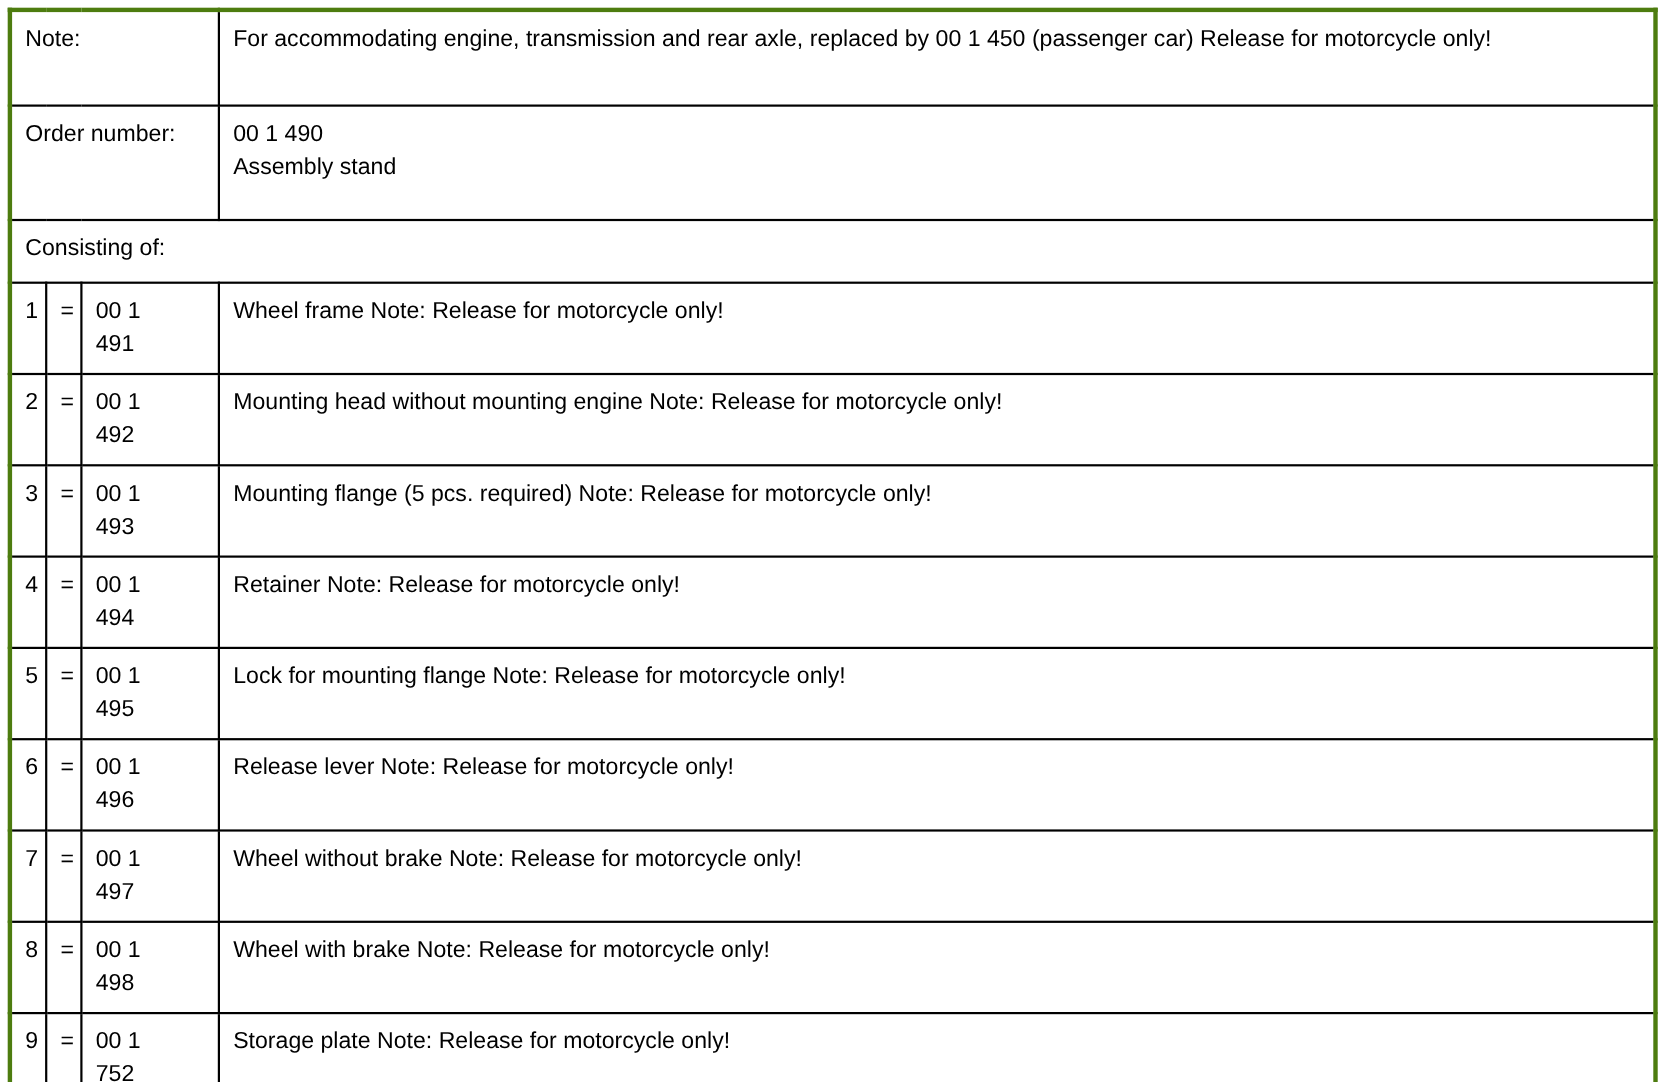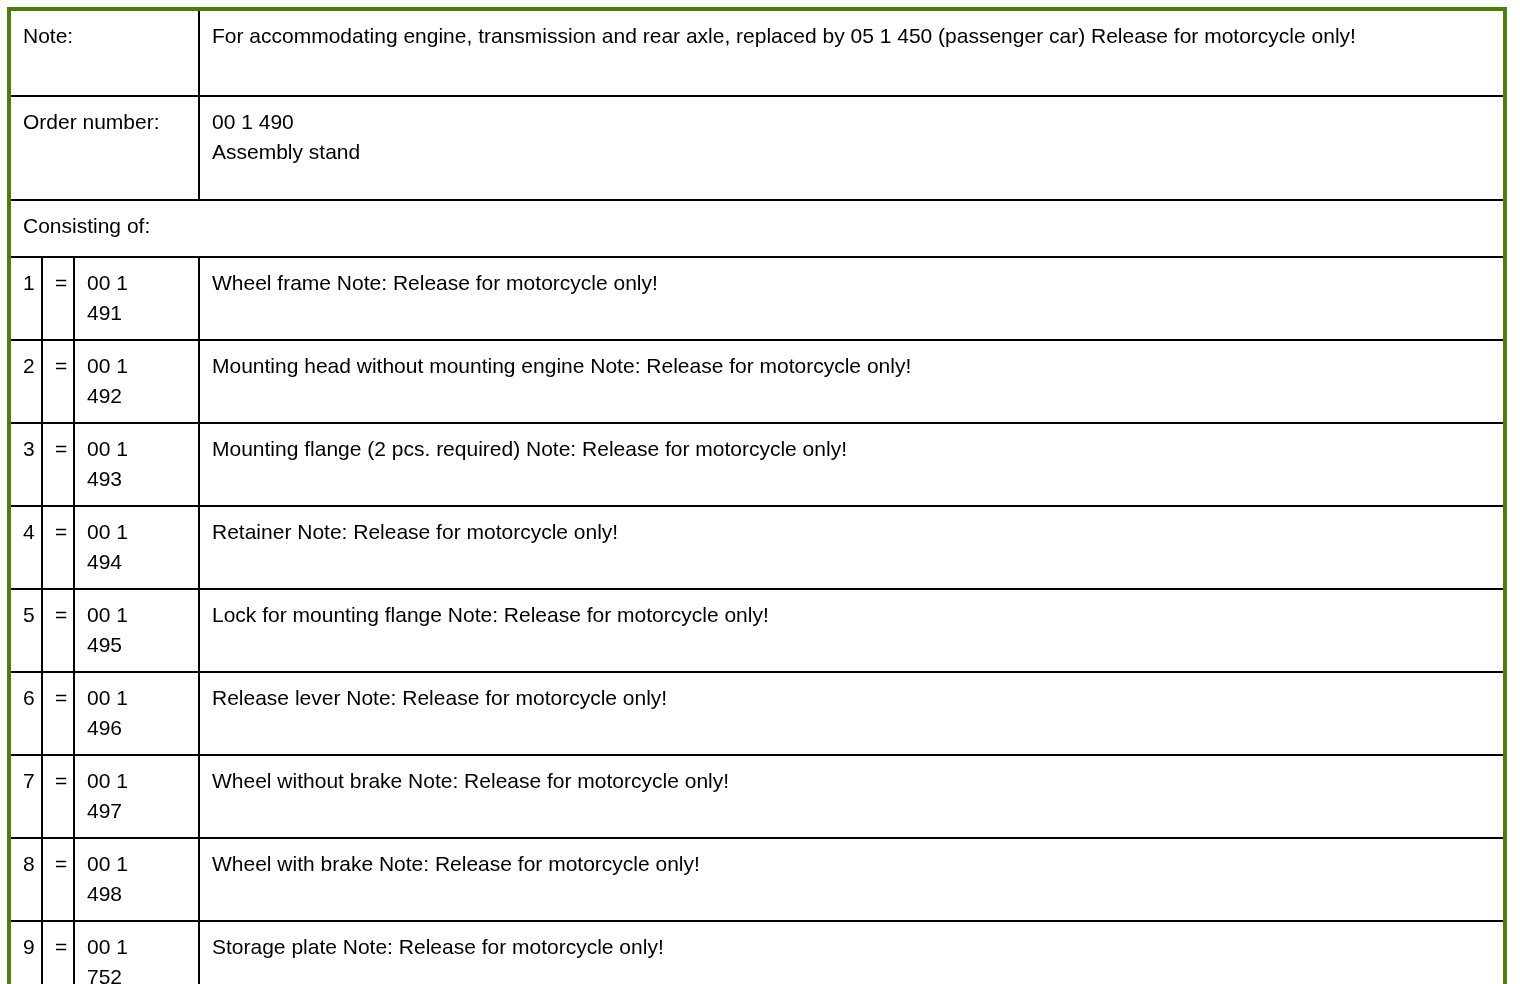--- a/index.html
+++ b/index.html
@@ -47,21 +47,21 @@
     <col style="width:33px">
     <col style="width:32px">
     <col style="width:125px">
     <col>
   </colgroup>
 
   <tbody>
       <tr class="note-row">
     <td colspan="3">Note:</td>
     <td>
-      <div class="note-text">For accommodating engine, transmission and rear axle, replaced by 05 1 450 (passenger car) Release for motorcycle only!</div>
+      <div class="note-text">For accommodating engine, transmission and rear axle, replaced by 00 1 450 (passenger car) Release for motorcycle only!</div>
     </td>
   </tr>
 
   <tr class="order-row">
     <td colspan="3">Order number:</td>
     <td>
       <div>00 1 490</div>
       <div>Assembly stand</div>
     </td>
   </tr>
@@ -90,21 +90,21 @@
     <td>Mounting head without mounting engine Note: Release for motorcycle only!</td>
   </tr>
 
   <tr class="item-row">
     <td class="pos-cell">3</td>
     <td class="eq-cell">=</td>
     <td>
       <div>00 1</div>
       <div>493</div>
     </td>
-    <td>Mounting flange (2 pcs. required) Note: Release for motorcycle only!</td>
+    <td>Mounting flange (5 pcs. required) Note: Release for motorcycle only!</td>
   </tr>
 
   <tr class="item-row">
     <td class="pos-cell">4</td>
     <td class="eq-cell">=</td>
     <td>
       <div>00 1</div>
       <div>494</div>
     </td>
     <td>Retainer Note: Release for motorcycle only!</td>

